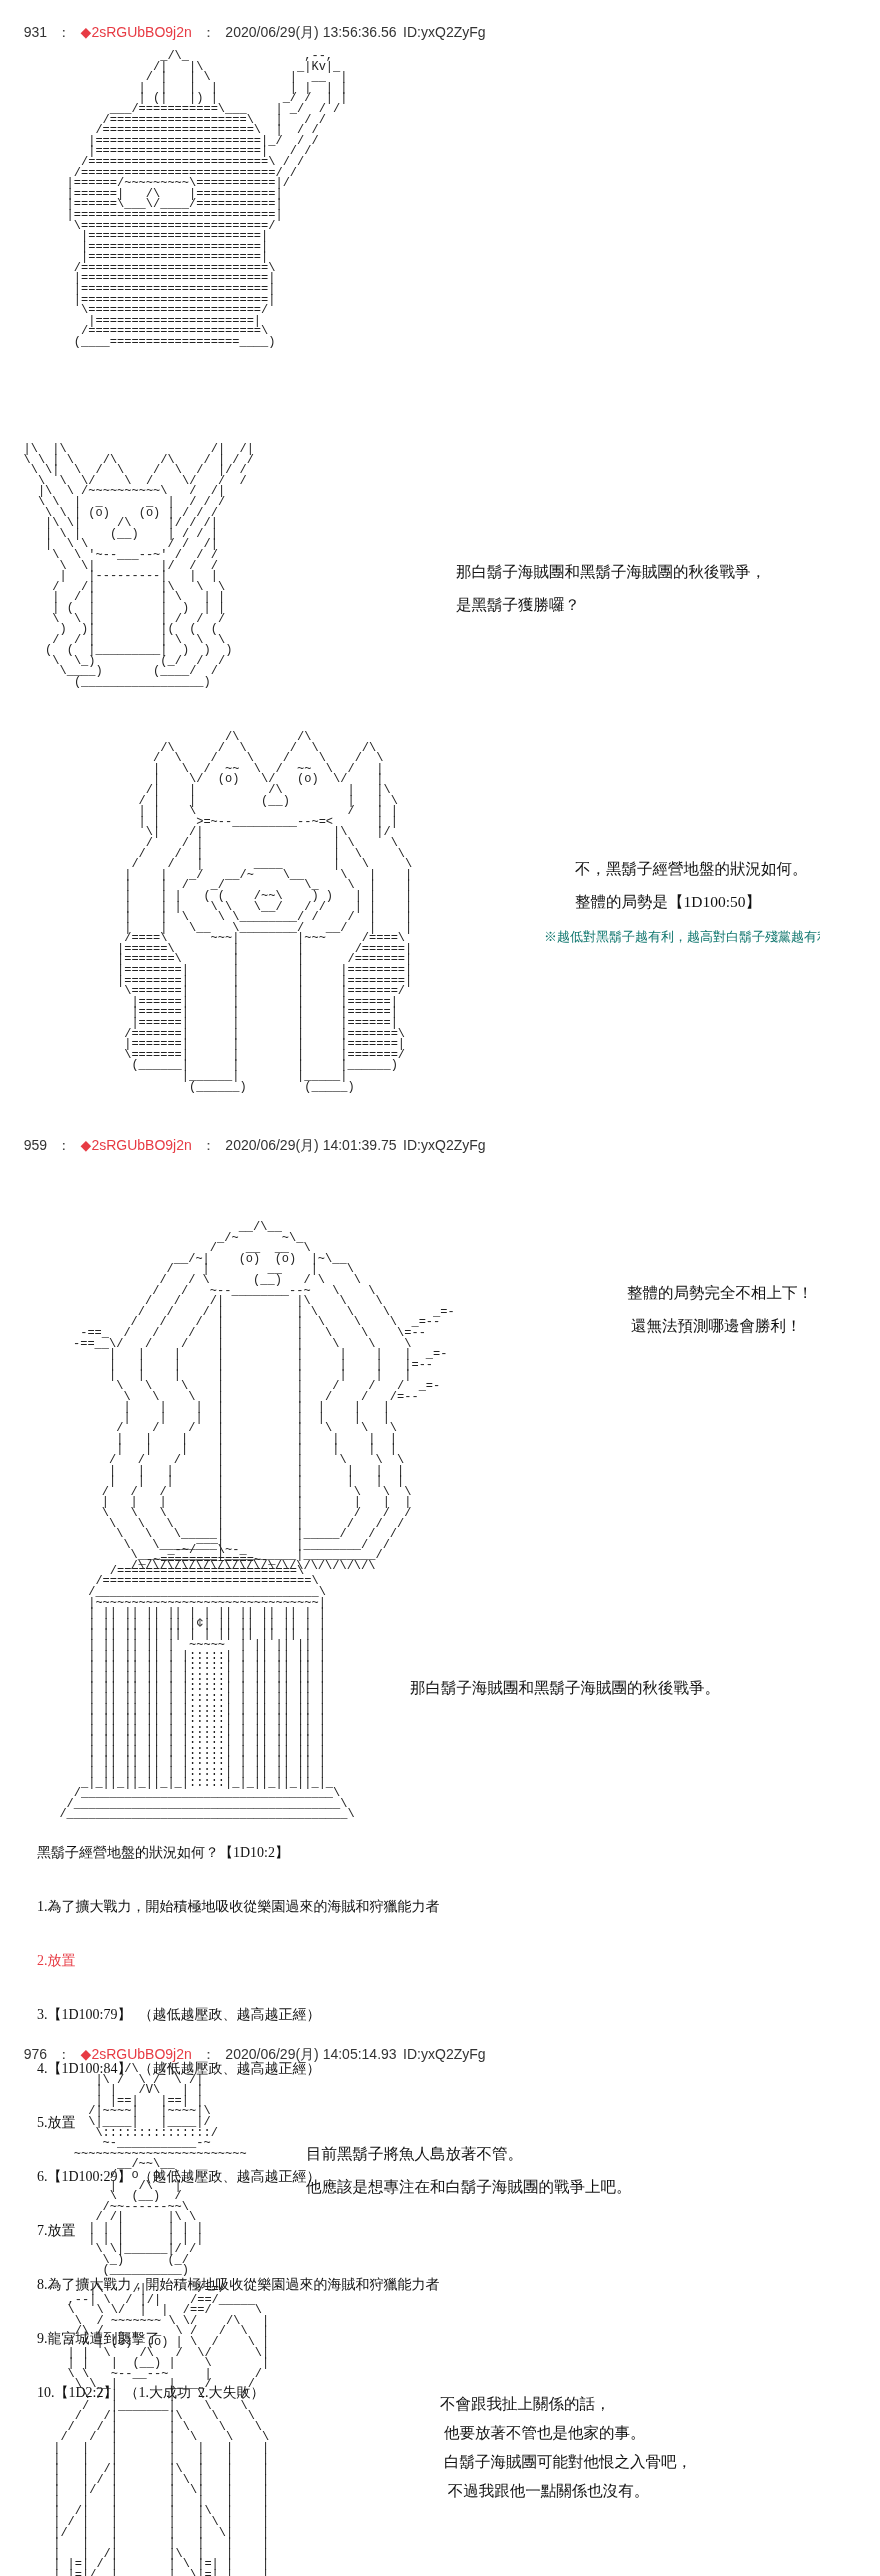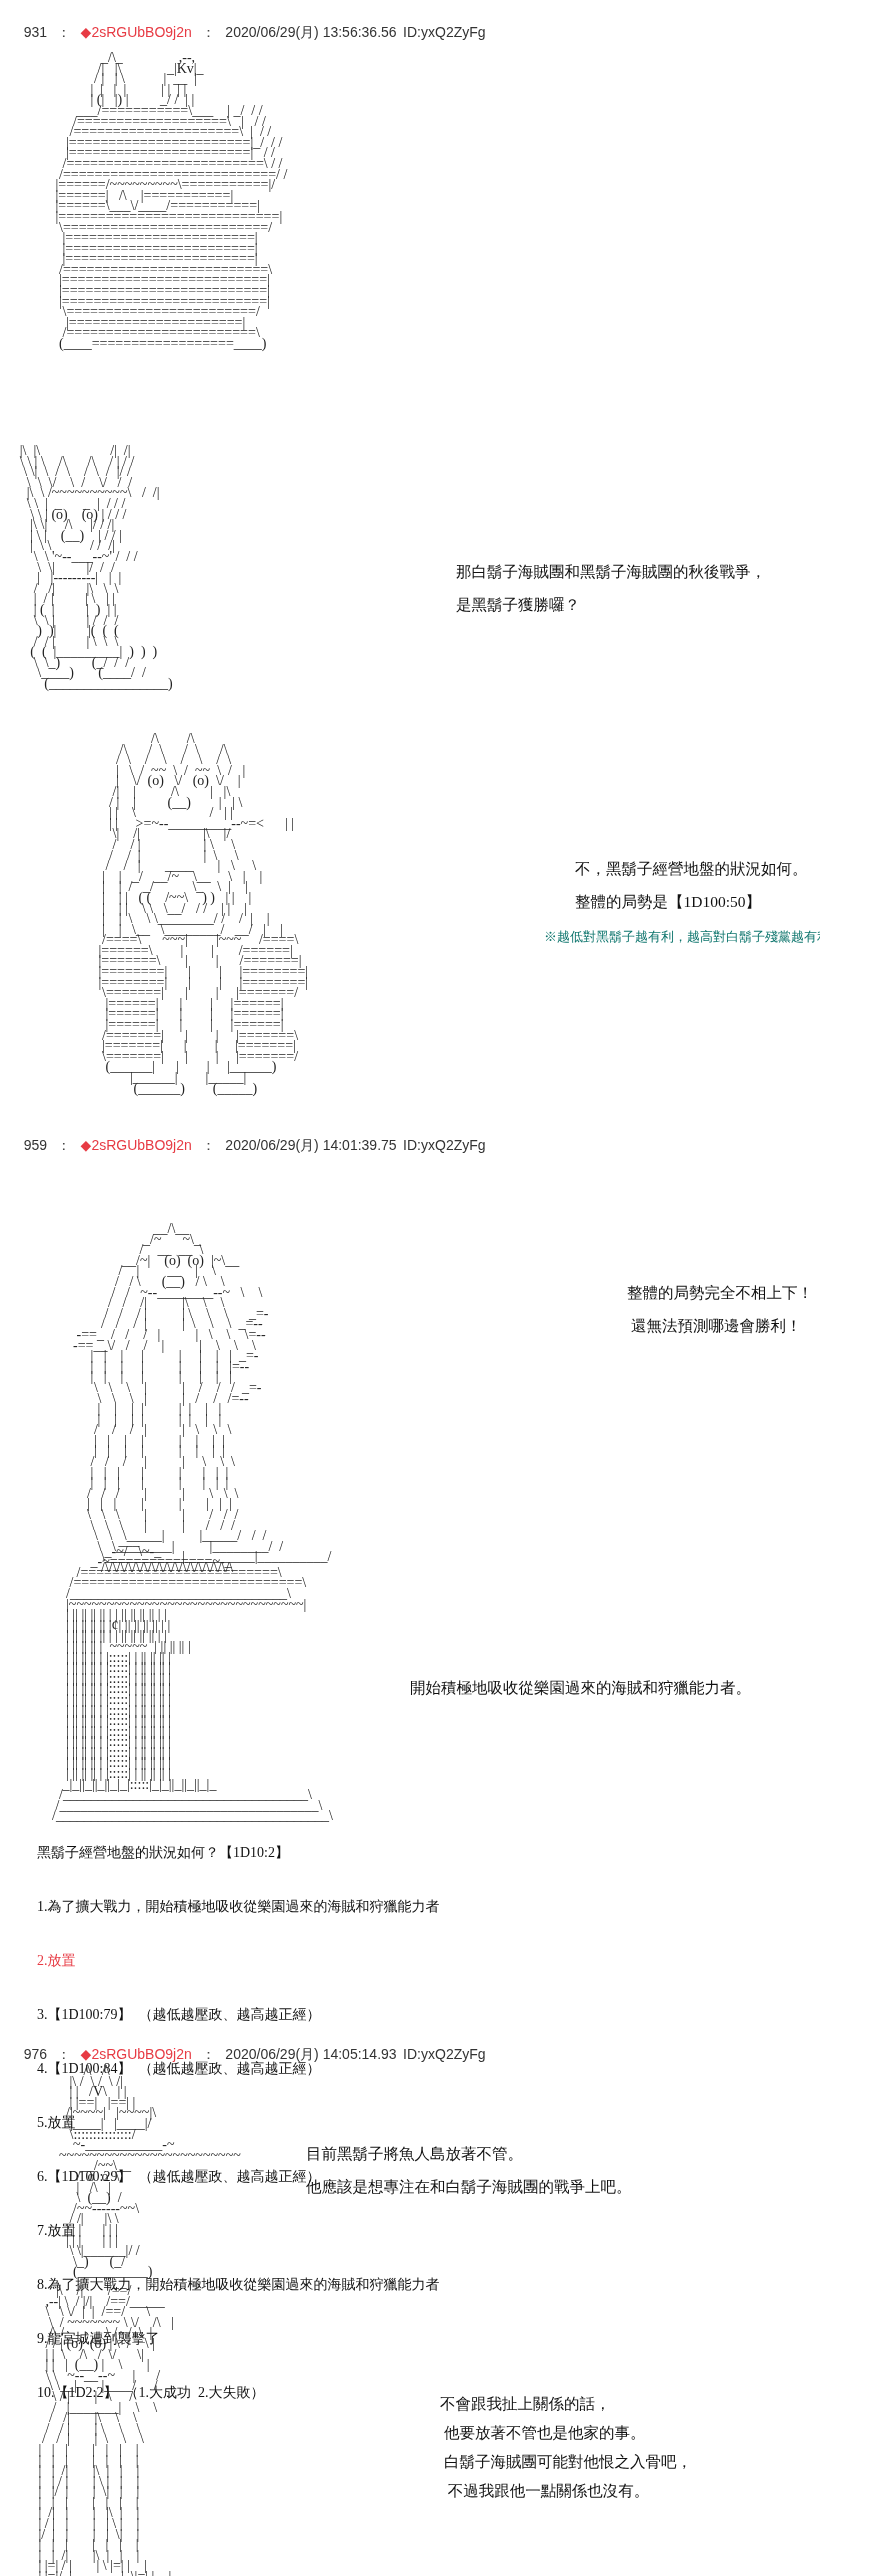--- a/index.html
+++ b/index.html
@@ -2,21 +2,21 @@
 <html style="font-size:13px"><head>
 <meta charset="utf-8">
 <style>
   html,body{margin:0;padding:0;background:#ffffff;}
   .page{position:relative;width:820px;height:2576px;background:#ffffff;overflow:hidden;
         font-family:"Liberation Sans",sans-serif;color:#111111;}
   .post-header{position:absolute;left:8.1px;font-size:14px;color:#333333;white-space:pre;}
   .post-header .sep{margin:0 9.8px;color:#444444;}
   .post-header .name{color:#e73b44;}
   .post-header .pid{margin-left:6.5px;}
-  .aa{position:absolute;font-family:Liberation Serif, serif;font-size:14px;line-height:10.6px;
+  .aa{position:absolute;font-family:Liberation Mono, monospace;font-size:12px;line-height:10.6px;
       white-space:pre;color:#222222;}
   .dlg{position:absolute;font-family:"Liberation Serif",serif;font-size:15.5px;line-height:33px;
        white-space:pre;color:#111111;}
   .dlg.tight{line-height:29px;font-family:Liberation Serif, serif;}
   .note{position:absolute;font-family:"Liberation Serif",serif;font-size:13px;color:#0f766e;white-space:pre;}
   .dice-list{position:absolute;left:37px;top:1808px;font-family:"Liberation Serif",serif;
              font-size:14px;line-height:18px;color:#111111;white-space:pre;}
   .dice-list .red{color:#e73b44;}
 </style>
 </head>
@@ -181,21 +181,21 @@
       | || || || | |:::::| | || || || |
       | || || || | |:::::| | || || || |
       | || || || | |:::::| | || || || |
       | || || || | |:::::| | || || || |
       | || || || | |:::::| | || || || |
       | || || || | |:::::| | || || || |
      _|_||_||_||_|_|:::::|_|_||_||_||_|_
     /___________________________________\
    /_____________________________________\
   /_______________________________________\</pre>
-  <div class="dlg" style="top:1671px;left:410px">開始積極地吸收從樂園過來的海賊和狩獵能力者。</div>
+  <div class="dlg" style="top:1671px;left:410px">那白鬍子海賊團和黑鬍子海賊團的秋後戰爭。</div>
 
   <div class="dice-list">
     <div>黑鬍子經營地盤的狀況如何？【1D10:2】</div>
     <div>1.為了擴大戰力，開始積極地吸收從樂園過來的海賊和狩獵能力者</div>
     <div class="red">2.放置</div>
     <div>3.【1D100:79】  （越低越壓政、越高越正經）</div>
     <div>4.【1D100:84】  （越低越壓政、越高越正經）</div>
     <div>5.放置</div>
     <div>6.【1D100:29】  （越低越壓政、越高越正經）</div>
     <div>7.放置</div>

